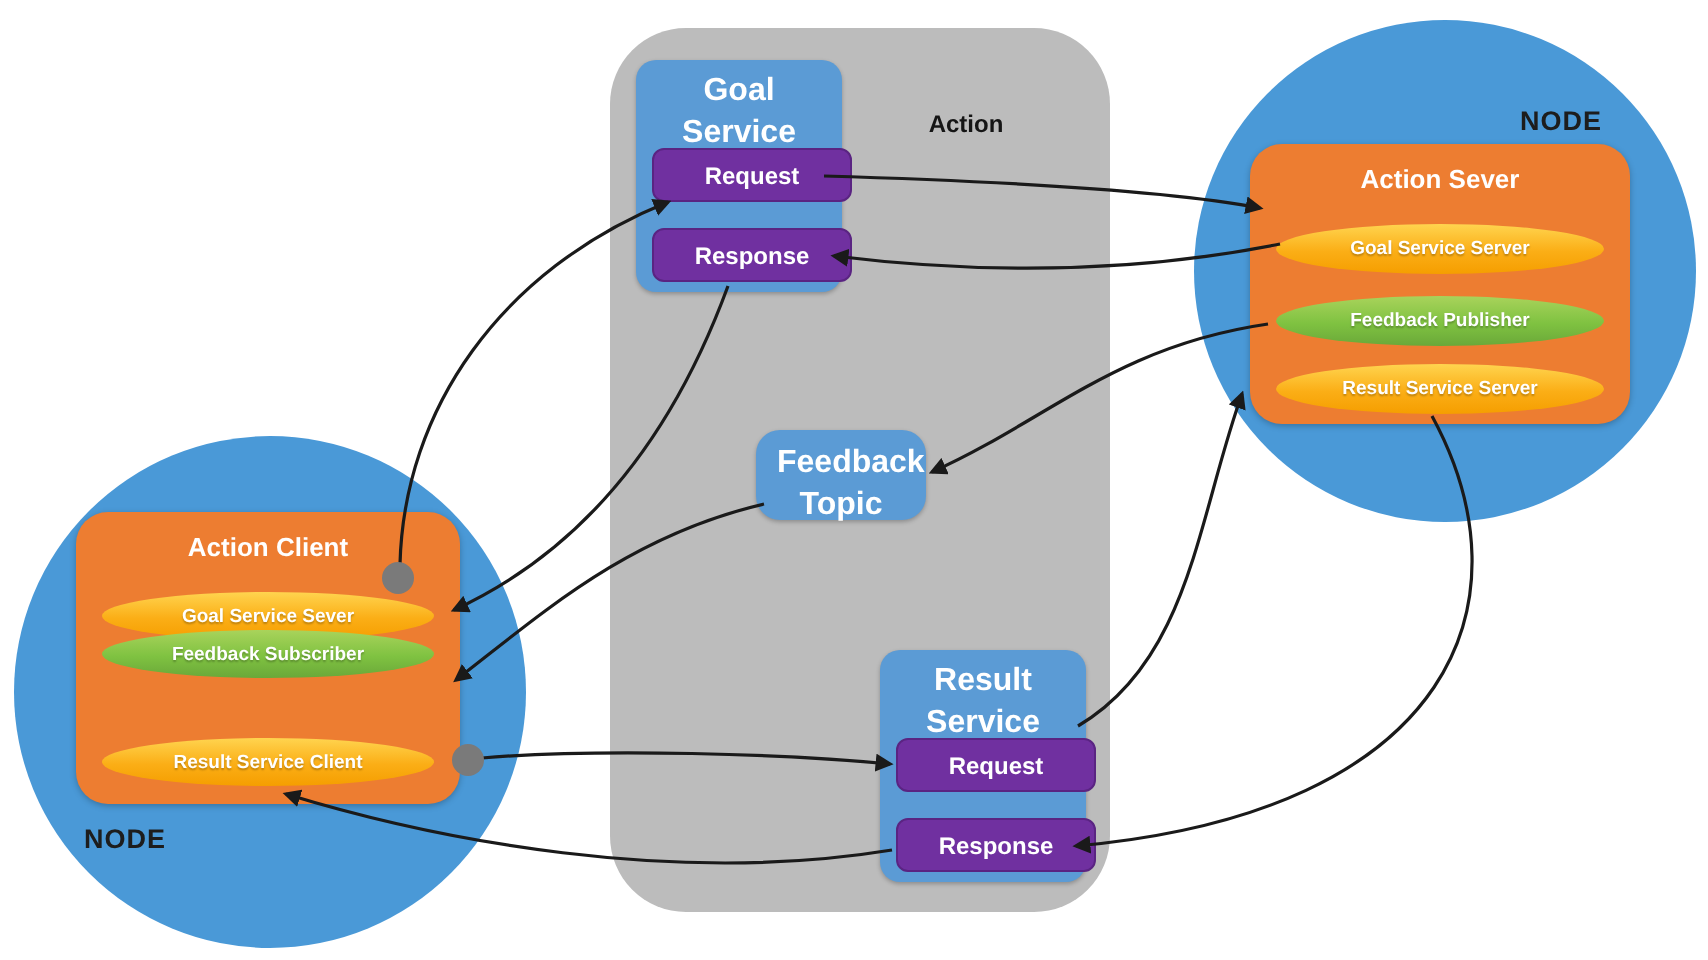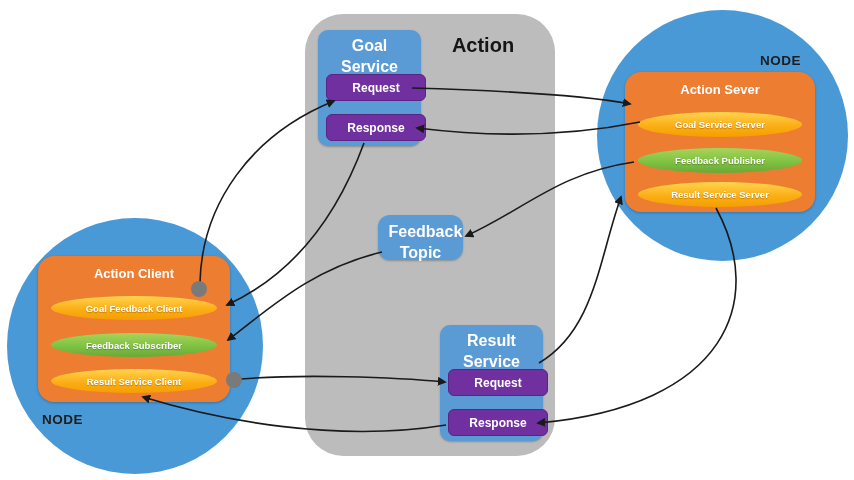--- a/index.html
+++ b/index.html
@@ -5,22 +5,22 @@
   html,body{margin:0;padding:0;background:#ffffff;}
   body{font-family:"Liberation Sans", sans-serif;}
   .stage{position:relative;width:854px;height:480px;background:#ffffff;overflow:hidden;}
 
   .node-circle{position:absolute;border-radius:50%;background:#4a99d7;}
   .circle-left{left:7px;top:218px;width:256px;height:256px;}
   .circle-right{left:597px;top:10px;width:251px;height:251px;}
 
   .action-container{position:absolute;left:305px;top:14px;width:250px;height:442px;
     background:#bcbcbc;border-radius:38px;}
-  .action-title{position:absolute;left:443px;top:34px;width:80px;text-align:center;
-    font-size:20px;font-weight:bold;color:#151515;}
+  .action-title{position:absolute;left:443px;top:55px;width:80px;text-align:center;
+    font-size:12px;font-weight:bold;color:#151515;}
 
   .node-label{position:absolute;font-size:13.5px;font-weight:bold;color:#1d1d1d;letter-spacing:.5px;}
   .node-label-left{left:42px;top:412px;}
   .node-label-right{left:760px;top:53px;}
 
   .svc-box{position:absolute;background:#5b9bd5;border-radius:10px;box-shadow:0 1px 2px rgba(0,0,0,.25);}
   .goal-svc{left:318px;top:30px;width:103px;height:116px;}
   .result-svc{left:440px;top:325px;width:103px;height:116px;}
   .fb-topic{left:378px;top:215px;width:85px;height:45px;border-radius:12px;}
   .svc-title{width:64px;margin:6px auto 0 auto;text-align:center;color:#ffffff;
@@ -43,21 +43,21 @@
     display:flex;align-items:center;justify-content:center;color:#ffffff;
     font-size:9.5px;font-weight:bold;text-shadow:0 1px 1px rgba(0,0,0,.25);}
   .server-box .pill{width:164px;}
   .client-box .pill{width:166px;height:24px;}
   .pill.yellow{background:linear-gradient(180deg,#ffd44f 0%,#fbae16 55%,#f59e00 100%);}
   .pill.green{background:linear-gradient(180deg,#a9d35b 0%,#7fc241 55%,#6aa839 100%);}
   .server-box .p1{top:40px;}
   .server-box .p2{top:76px;}
   .server-box .p3{top:110px;}
   .client-box .p1{top:40px;}
-  .client-box .p2{top:77px;}
+  .client-box .p2{top:59px;}
   .client-box .p3{top:113px;}
 
   .overlay{position:absolute;left:0;top:0;width:854px;height:480px;pointer-events:none;}
   .arrow{fill:none;stroke:#1a1a1a;stroke-width:1.6px;}
 </style>
 </head>
 <body>
 
 <div class="stage">
 
@@ -86,21 +86,21 @@
   <div class="action-box server-box">
     <div class="action-box-title">Action Sever</div>
     <div class="pill yellow p1">Goal Service Server</div>
     <div class="pill green p2">Feedback Publisher</div>
     <div class="pill yellow p3">Result Service Server</div>
   </div>
   <div class="node-label node-label-right">NODE</div>
 
   <div class="action-box client-box">
     <div class="action-box-title">Action Client</div>
-    <div class="pill yellow p1">Goal Feedback Client</div>
+    <div class="pill yellow p1">Goal Service Sever</div>
     <div class="pill green p2">Feedback Subscriber</div>
     <div class="pill yellow p3">Result Service Client</div>
   </div>
   <div class="node-label node-label-left">NODE</div>
 
   <svg class="overlay" viewBox="0 0 854 480" xmlns="http://www.w3.org/2000/svg">
     <defs>
       <marker id="ah" viewBox="0 0 10 10" refX="8" refY="5" markerWidth="9" markerHeight="9" orient="auto" markerUnits="userSpaceOnUse">
         <path d="M0,0 L10,5 L0,10 z" fill="#1a1a1a"></path>
       </marker>

